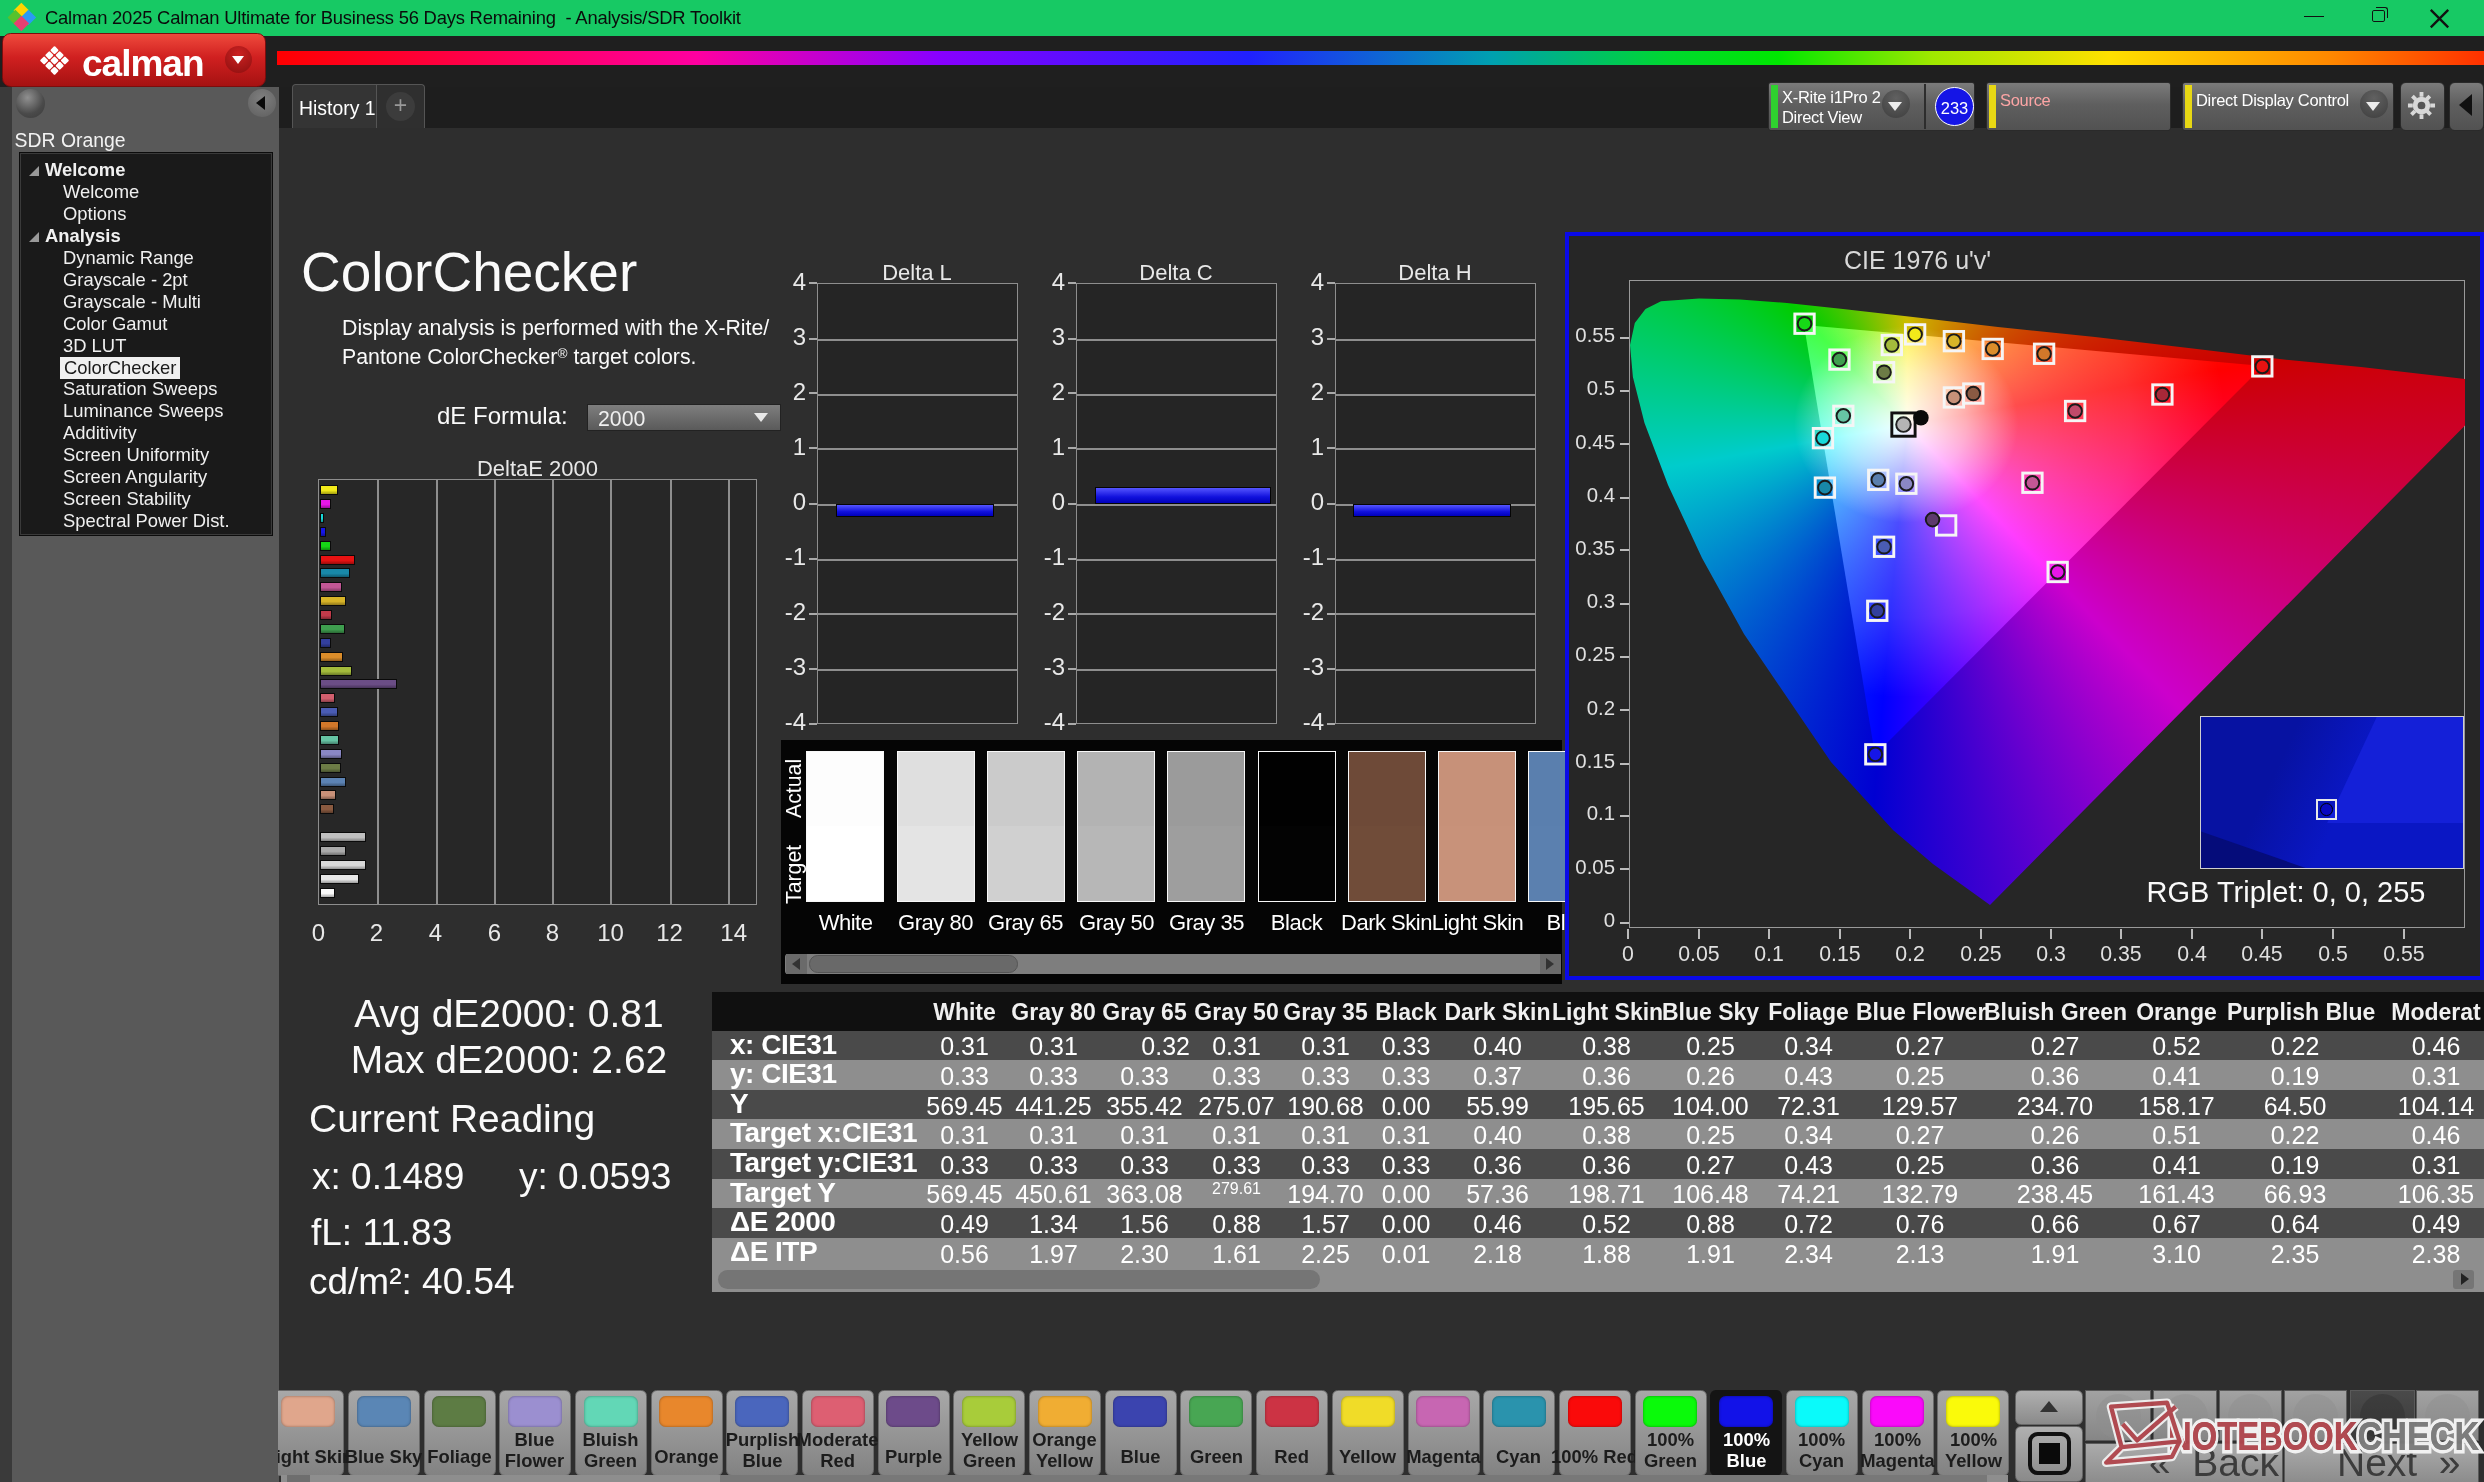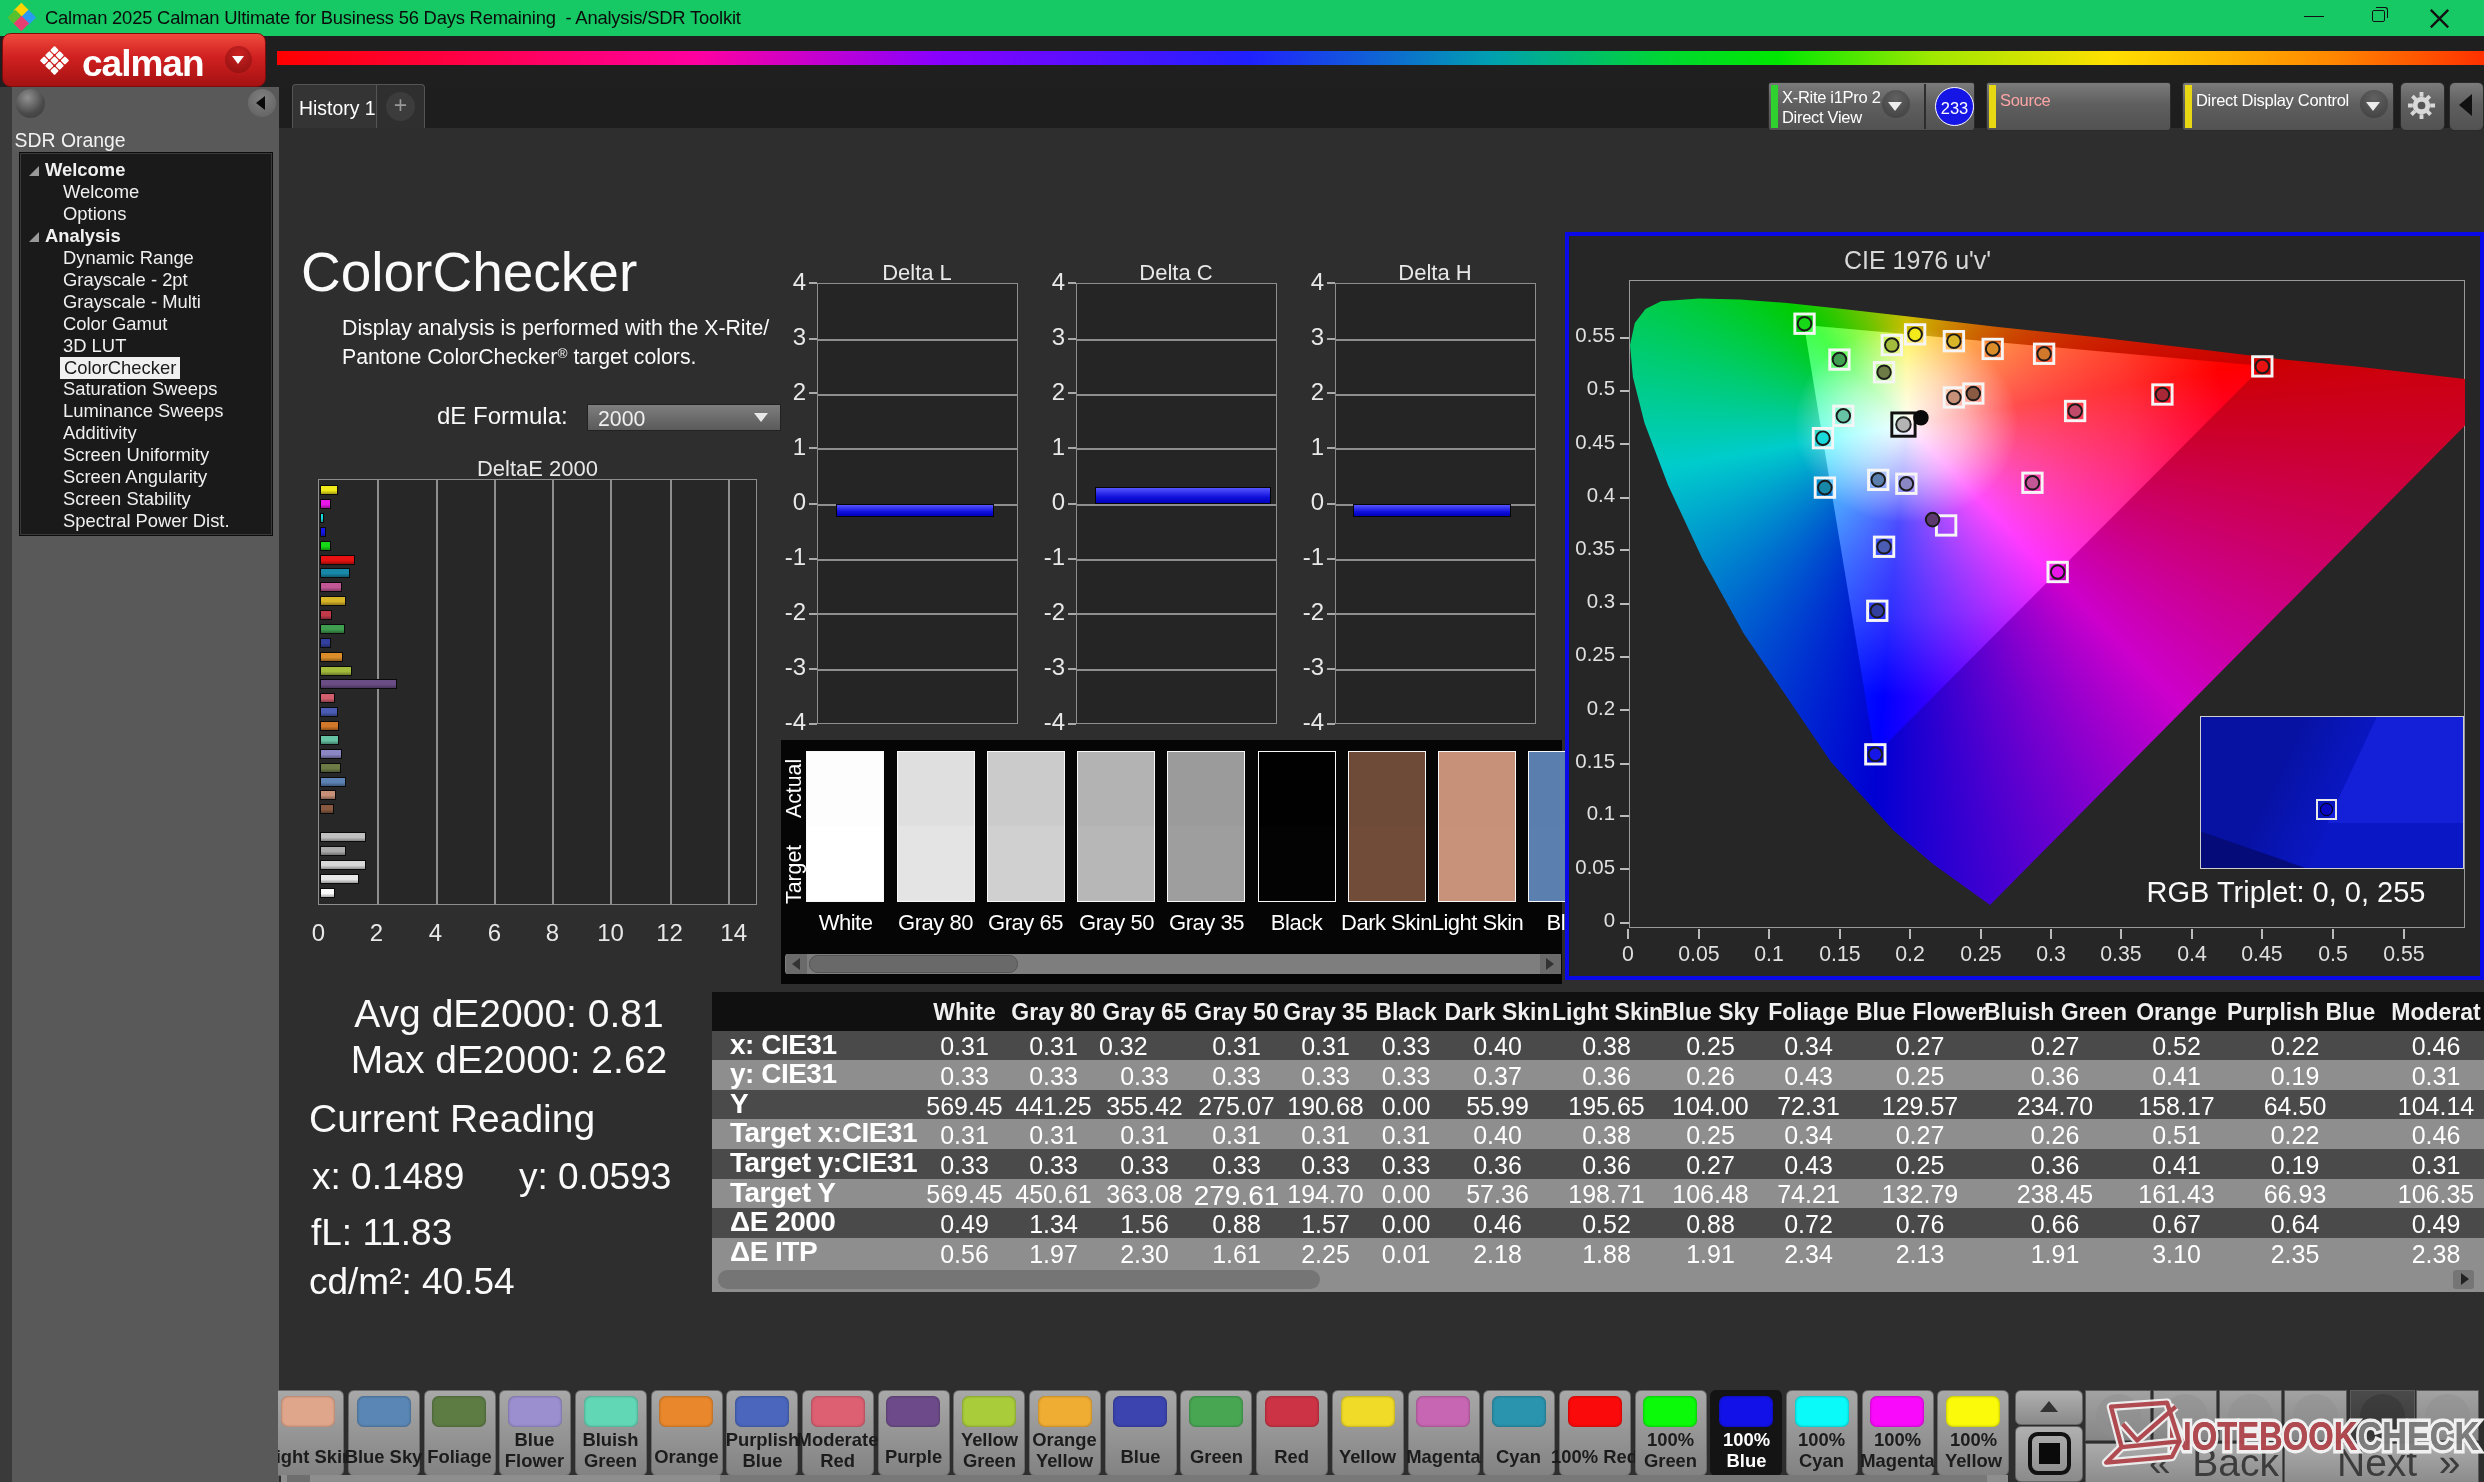--- a/index.html
+++ b/index.html
@@ -285,21 +285,21 @@
 <div class="a" style="left:1761px;top:999px;width:95px;text-align:center;font-size:23px;font-weight:bold;color:#f0f0f0;white-space:nowrap">Foliage</div>
 <div class="a" style="left:1856px;top:999px;width:128px;text-align:center;font-size:23px;font-weight:bold;color:#f0f0f0;white-space:nowrap">Blue Flower</div>
 <div class="a" style="left:1984px;top:999px;width:142px;text-align:center;font-size:23px;font-weight:bold;color:#f0f0f0;white-space:nowrap">Bluish Green</div>
 <div class="a" style="left:2126px;top:999px;width:101px;text-align:center;font-size:23px;font-weight:bold;color:#f0f0f0;white-space:nowrap">Orange</div>
 <div class="a" style="left:2227px;top:999px;width:136px;text-align:center;font-size:23px;font-weight:bold;color:#f0f0f0;white-space:nowrap">Purplish Blue</div>
 <div class="a" style="left:2363px;top:999px;width:146px;text-align:center;font-size:23px;font-weight:bold;color:#f0f0f0;white-space:nowrap">Moderat</div>
 <div class="a" style="left:712px;top:1031px;width:1772px;height:30px;background:#4a4a4a"></div>
 <div class="a" style="left:730px;top:1030px;font-size:28px;line-height:30px;font-weight:bold;color:#fff;letter-spacing:-0.5px">x: CIE31</div>
 <div class="a" style="left:921px;top:1032px;width:87px;text-align:center;font-size:25px;color:#fff;white-space:nowrap">0.31</div>
 <div class="a" style="left:1008px;top:1032px;width:91px;text-align:center;font-size:25px;color:#fff;white-space:nowrap">0.31</div>
-<div class="a" style="left:1099px;top:1032px;width:91px;text-align:left;font-size:25px;color:#fff;white-space:nowrap">0.32</div>
+<div class="a" style="left:1099px;top:1032px;width:91px;text-align:right;font-size:25px;color:#fff;white-space:nowrap">0.32</div>
 <div class="a" style="left:1191px;top:1032px;width:91px;text-align:center;font-size:25px;color:#fff;white-space:nowrap">0.31</div>
 <div class="a" style="left:1282px;top:1032px;width:87px;text-align:center;font-size:25px;color:#fff;white-space:nowrap">0.31</div>
 <div class="a" style="left:1369px;top:1032px;width:74px;text-align:center;font-size:25px;color:#fff;white-space:nowrap">0.33</div>
 <div class="a" style="left:1443px;top:1032px;width:109px;text-align:center;font-size:25px;color:#fff;white-space:nowrap">0.40</div>
 <div class="a" style="left:1552px;top:1032px;width:109px;text-align:center;font-size:25px;color:#fff;white-space:nowrap">0.38</div>
 <div class="a" style="left:1660px;top:1032px;width:101px;text-align:center;font-size:25px;color:#fff;white-space:nowrap">0.25</div>
 <div class="a" style="left:1761px;top:1032px;width:95px;text-align:center;font-size:25px;color:#fff;white-space:nowrap">0.34</div>
 <div class="a" style="left:1856px;top:1032px;width:128px;text-align:center;font-size:25px;color:#fff;white-space:nowrap">0.27</div>
 <div class="a" style="left:1984px;top:1032px;width:142px;text-align:center;font-size:25px;color:#fff;white-space:nowrap">0.27</div>
 <div class="a" style="left:2126px;top:1032px;width:101px;text-align:center;font-size:25px;color:#fff;white-space:nowrap">0.52</div>
@@ -371,21 +371,21 @@
 <div class="a" style="left:1856px;top:1151px;width:128px;text-align:center;font-size:25px;color:#fff;white-space:nowrap">0.25</div>
 <div class="a" style="left:1984px;top:1151px;width:142px;text-align:center;font-size:25px;color:#fff;white-space:nowrap">0.36</div>
 <div class="a" style="left:2126px;top:1151px;width:101px;text-align:center;font-size:25px;color:#fff;white-space:nowrap">0.41</div>
 <div class="a" style="left:2227px;top:1151px;width:136px;text-align:center;font-size:25px;color:#fff;white-space:nowrap">0.19</div>
 <div class="a" style="left:2363px;top:1151px;width:146px;text-align:center;font-size:25px;color:#fff;white-space:nowrap">0.31</div>
 <div class="a" style="left:712px;top:1179px;width:1772px;height:30px;background:#8e8e8e"></div>
 <div class="a" style="left:730px;top:1178px;font-size:28px;line-height:30px;font-weight:bold;color:#fff;letter-spacing:-0.5px">Target Y</div>
 <div class="a" style="left:921px;top:1180px;width:87px;text-align:center;font-size:25px;color:#fff;white-space:nowrap">569.45</div>
 <div class="a" style="left:1008px;top:1180px;width:91px;text-align:center;font-size:25px;color:#fff;white-space:nowrap">450.61</div>
 <div class="a" style="left:1099px;top:1180px;width:91px;text-align:center;font-size:25px;color:#fff;white-space:nowrap">363.08</div>
-<div class="a" style="left:1191px;top:1180px;width:91px;text-align:center;font-size:28px;color:#fff;white-space:nowrap">279.61</div>
+<div class="a" style="left:1191px;top:1180px;width:91px;text-align:center;font-size:16px;color:#fff;white-space:nowrap">279.61</div>
 <div class="a" style="left:1282px;top:1180px;width:87px;text-align:center;font-size:25px;color:#fff;white-space:nowrap">194.70</div>
 <div class="a" style="left:1369px;top:1180px;width:74px;text-align:center;font-size:25px;color:#fff;white-space:nowrap">0.00</div>
 <div class="a" style="left:1443px;top:1180px;width:109px;text-align:center;font-size:25px;color:#fff;white-space:nowrap">57.36</div>
 <div class="a" style="left:1552px;top:1180px;width:109px;text-align:center;font-size:25px;color:#fff;white-space:nowrap">198.71</div>
 <div class="a" style="left:1660px;top:1180px;width:101px;text-align:center;font-size:25px;color:#fff;white-space:nowrap">106.48</div>
 <div class="a" style="left:1761px;top:1180px;width:95px;text-align:center;font-size:25px;color:#fff;white-space:nowrap">74.21</div>
 <div class="a" style="left:1856px;top:1180px;width:128px;text-align:center;font-size:25px;color:#fff;white-space:nowrap">132.79</div>
 <div class="a" style="left:1984px;top:1180px;width:142px;text-align:center;font-size:25px;color:#fff;white-space:nowrap">238.45</div>
 <div class="a" style="left:2126px;top:1180px;width:101px;text-align:center;font-size:25px;color:#fff;white-space:nowrap">161.43</div>
 <div class="a" style="left:2227px;top:1180px;width:136px;text-align:center;font-size:25px;color:#fff;white-space:nowrap">66.93</div>

